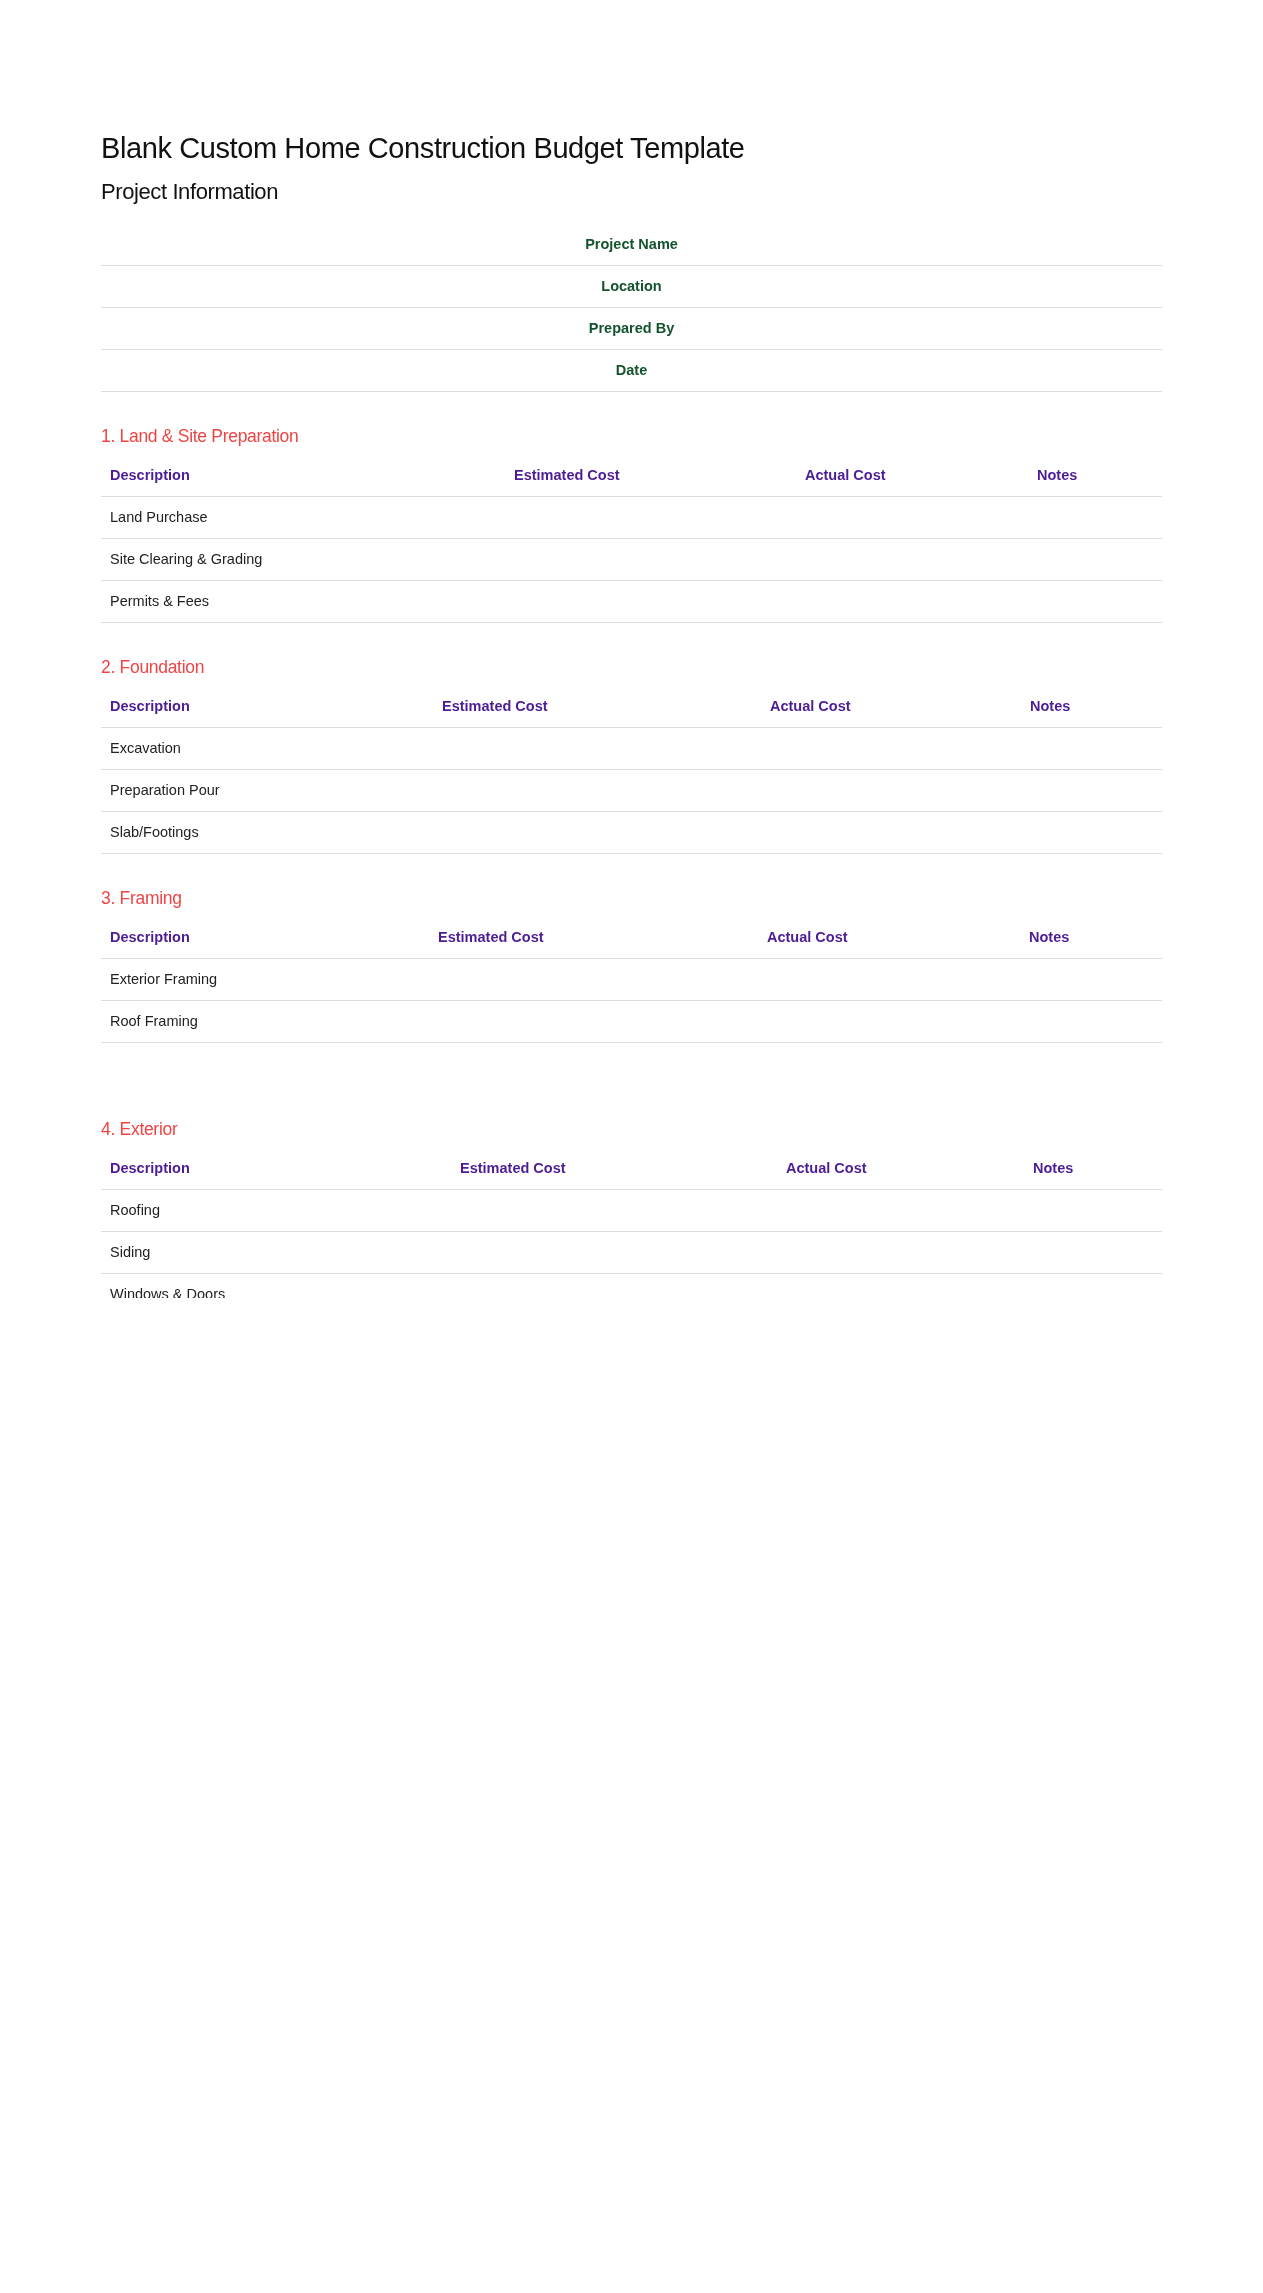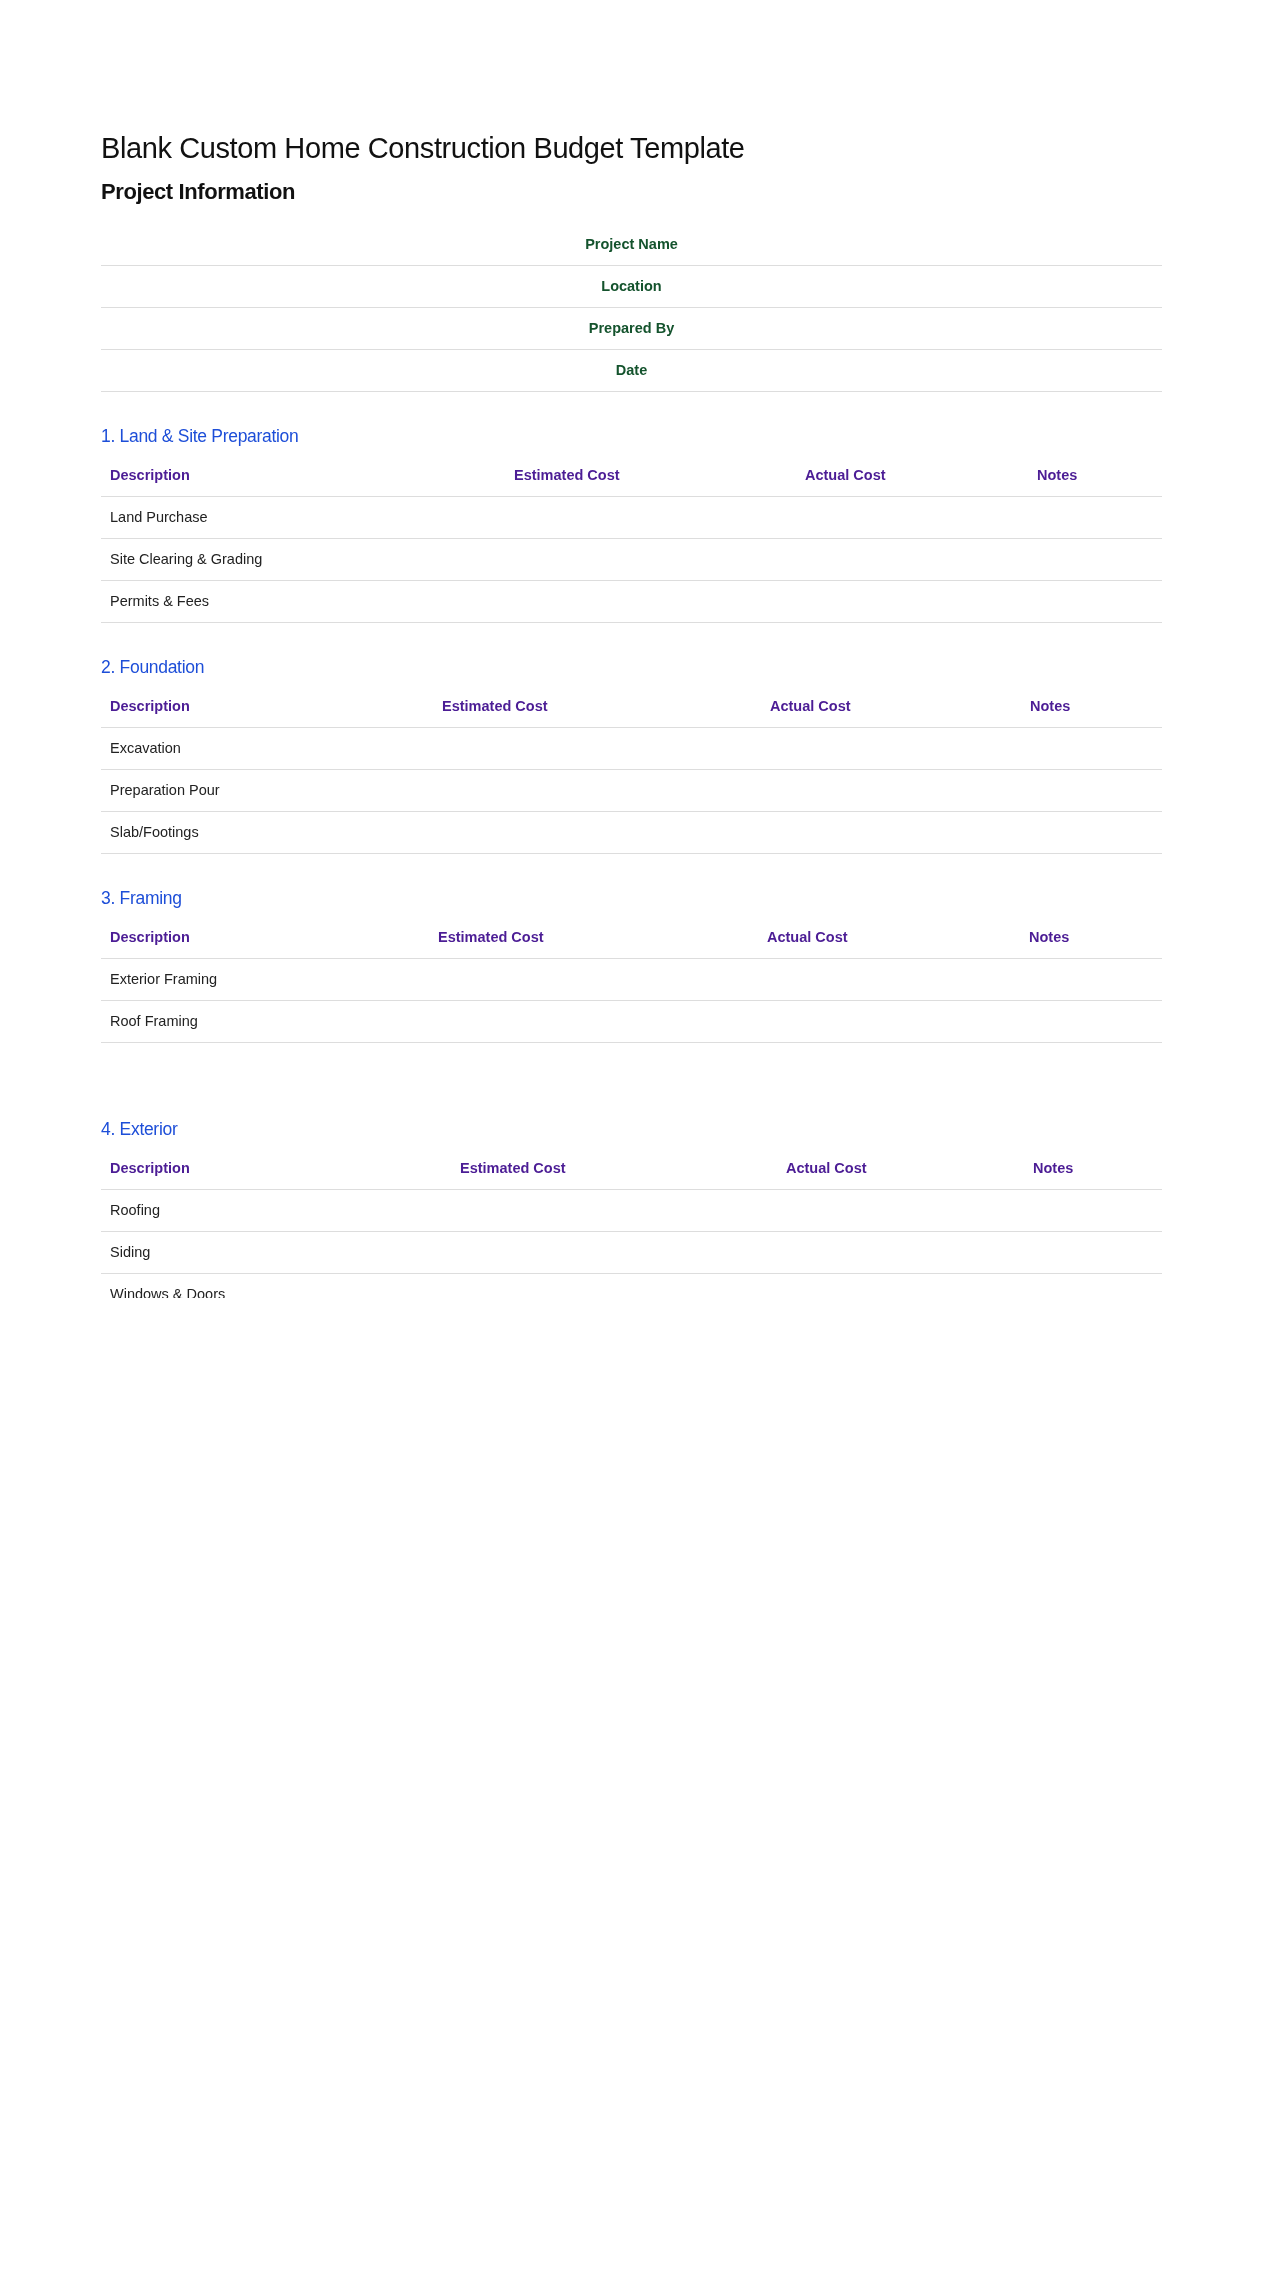--- a/index.html
+++ b/index.html
@@ -32,21 +32,21 @@
     line-height: 36px;
     color: #111;
     letter-spacing: -0.4px;
     white-space: nowrap;
   }
   .section-title-lg {
     position: absolute;
     top: 178px;
     left: 0;
     font-size: 22px;
-    font-weight: 700;
+    font-weight: 400;
     line-height: 28px;
     color: #111;
     letter-spacing: -0.4px;
     white-space: nowrap;
   }
   table {
     border-collapse: collapse;
     width: 1061px;
     position: absolute;
     left: 0;
@@ -66,21 +66,21 @@
     color: #14532d;
     width: 100%;
     text-align: center;
   }
   .section-heading {
     position: absolute;
     left: 0;
     font-size: 17.5px;
     font-weight: 500;
     line-height: 24px;
-    color: #1d4ed8;
+    color: #ef4444;
     letter-spacing: -0.3px;
     white-space: nowrap;
   }
   .budget th { font-weight: bold; color: #4c1d95; }
   .budget td { color: #222; }
   
   .s1 col.c1 { width: 404px; } .s1 col.c2 { width: 291px; } .s1 col.c3 { width: 232px; } .s1 col.c4 { width: 134px; }
   .s2 col.c1 { width: 332px; } .s2 col.c2 { width: 328px; } .s2 col.c3 { width: 260px; } .s2 col.c4 { width: 141px; }
   .s3 col.c1 { width: 328px; } .s3 col.c2 { width: 329px; } .s3 col.c3 { width: 262px; } .s3 col.c4 { width: 142px; }
   .s4 col.c1 { width: 350px; } .s4 col.c2 { width: 326px; } .s4 col.c3 { width: 247px; } .s4 col.c4 { width: 138px; }

